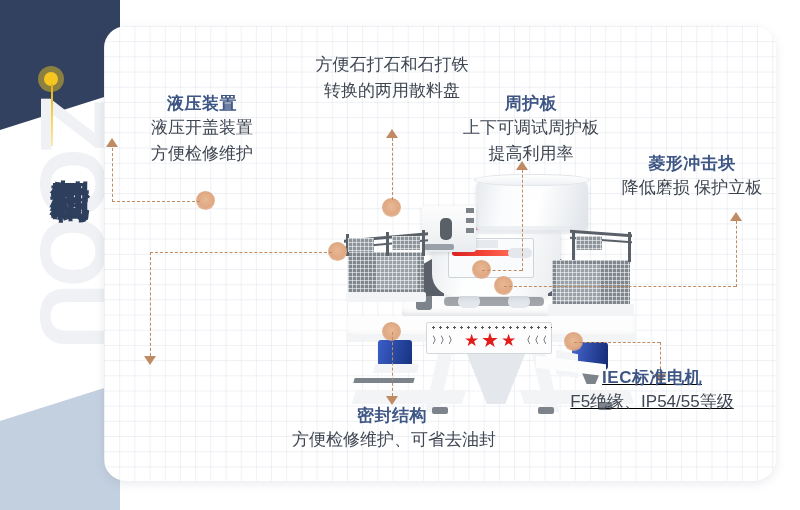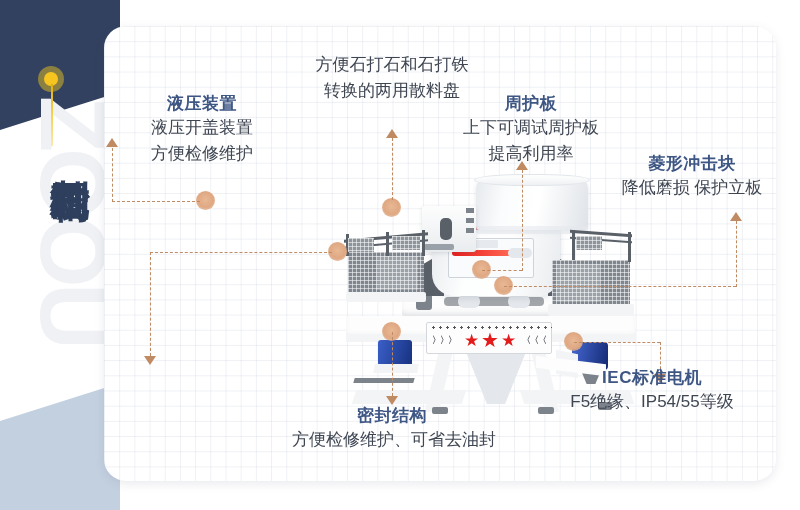--- a/index.html
+++ b/index.html
@@ -250,19 +250,19 @@
       <div class="ttl">菱形冲击块</div>
       <div class="sub">降低磨损 保护立板</div>
     </div>
 
 
     <div class="label" style="left:188px;top:378px;width:200px;">
       <div class="ttl">密封结构</div>
       <div class="sub">方便检修维护、可省去油封</div>
     </div>
 
-    <div class="label" style="left:448px;top:340px;width:200px;">
+    <div class="label" style="left:448px;top:340px;width:200px;text-decoration:underline;">
       <div class="ttl">IEC标准电机</div>
       <div class="sub">F5绝缘、IP54/55等级</div>
     </div>
 
   </div>
 </div>
 
 </body></html>

